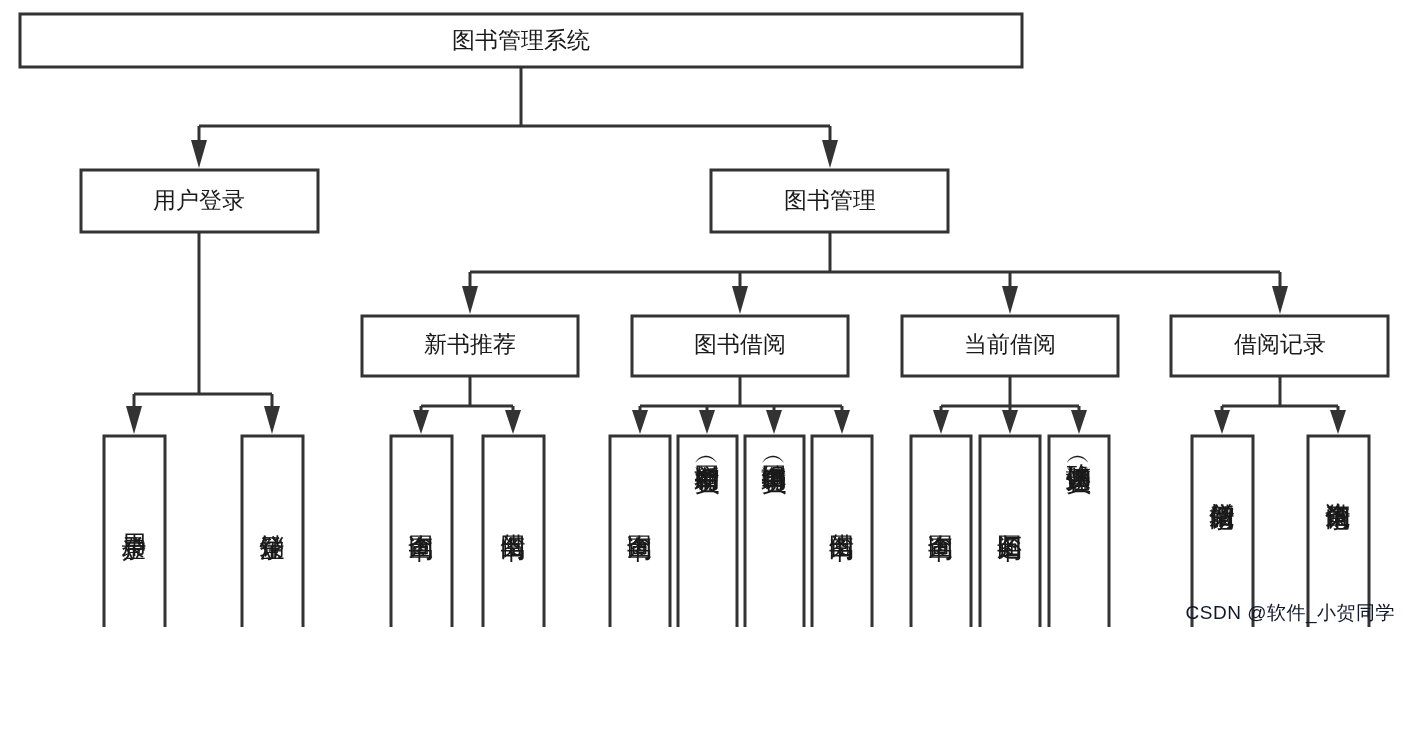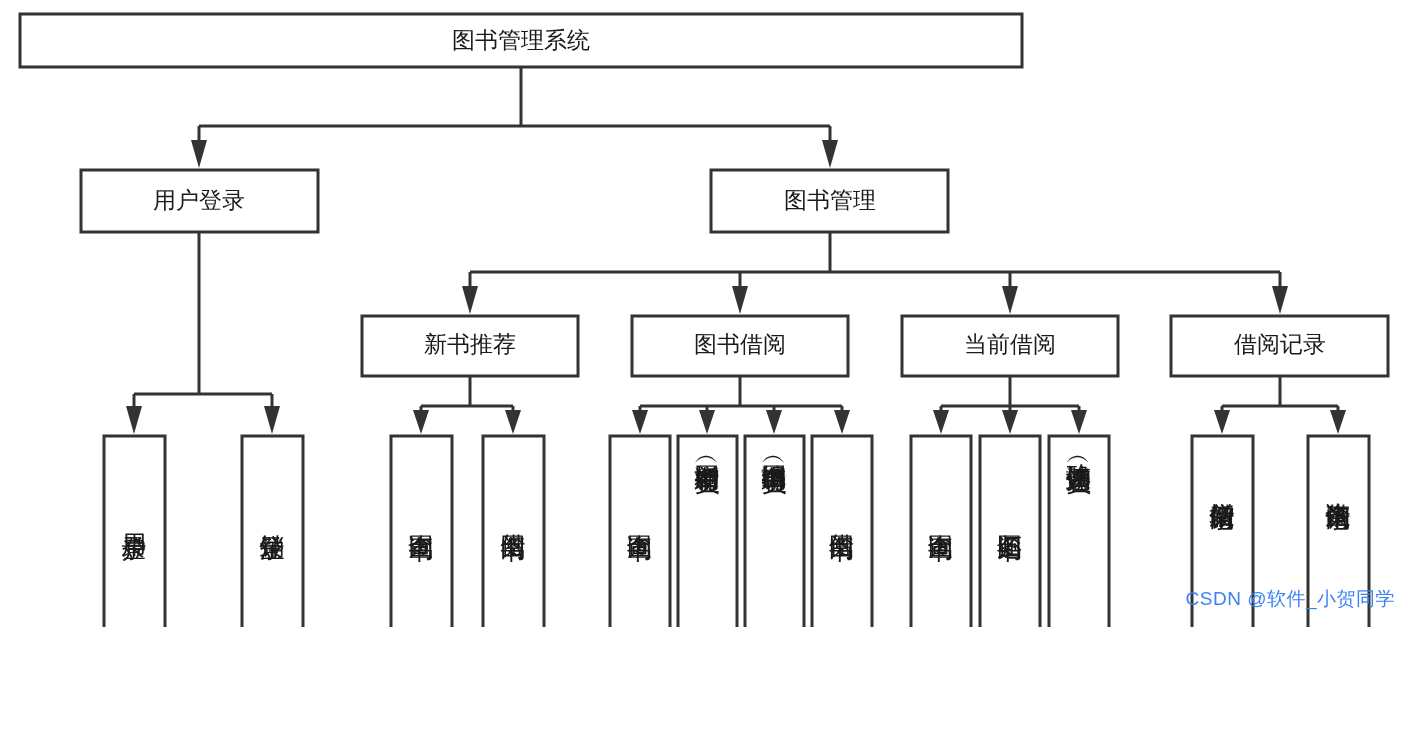--- a/index.html
+++ b/index.html
@@ -68,24 +68,24 @@
   .vleaf {
     position: absolute;
     box-sizing: border-box;
     display: flex;
     align-items: flex-start;
     justify-content: center;
   }
   .watermark {
     position: absolute;
     right: 10px;
-    bottom: 15px;
+    bottom: 1px;
     font-family: "Liberation Sans", "DejaVu Sans", sans-serif;
     font-size: 19px;
-    color: #3b82f6;
+    color: #0f172a;
     letter-spacing: 0.5px;
     white-space: nowrap;
     user-select: none;
     margin-top: 26px;
   }
 </style>
 </head>
 <body>
 
 <div id="diagram-root">

